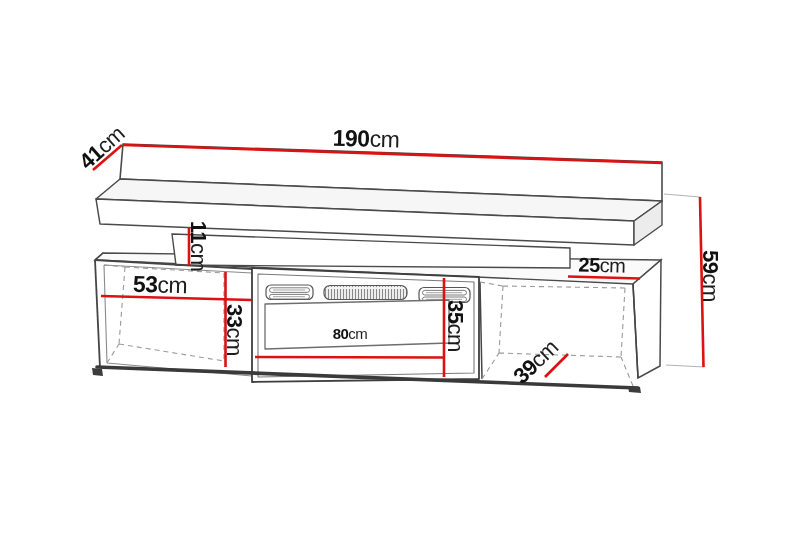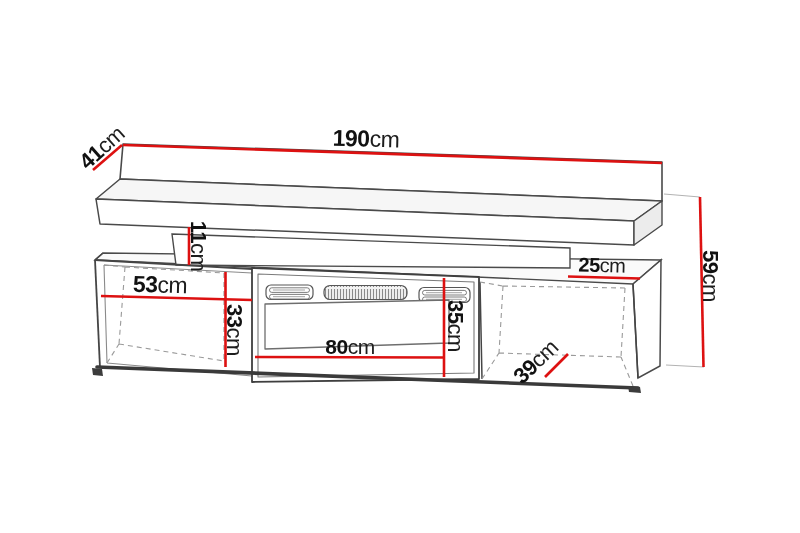--- a/index.html
+++ b/index.html
@@ -106,21 +106,21 @@
   </div>
 
   <div class="dim" style="left:160px;top:285px;font-size:23px;transform:translate(-50%,-50%) rotate(1.5deg);">
     <span class="num">53</span><span class="unit">cm</span>
   </div>
 
   <div class="dim" style="left:234px;top:330px;font-size:22px;transform:translate(-50%,-50%) rotate(90deg);">
     <span class="num">33</span><span class="unit">cm</span>
   </div>
 
-  <div class="dim" style="left:350px;top:346px;font-size:21px;transform:translate(-50%,-50%);">
+  <div class="dim" style="left:350px;top:333px;font-size:15px;transform:translate(-50%,-50%);">
     <span class="num">80</span><span class="unit">cm</span>
   </div>
 
   <div class="dim" style="left:455px;top:326px;font-size:22px;transform:translate(-50%,-50%) rotate(90deg);">
     <span class="num">35</span><span class="unit">cm</span>
   </div>
 
   <div class="dim" style="left:602px;top:265px;font-size:20px;transform:translate(-50%,-50%) rotate(1.5deg);">
     <span class="num">25</span><span class="unit">cm</span>
   </div>

